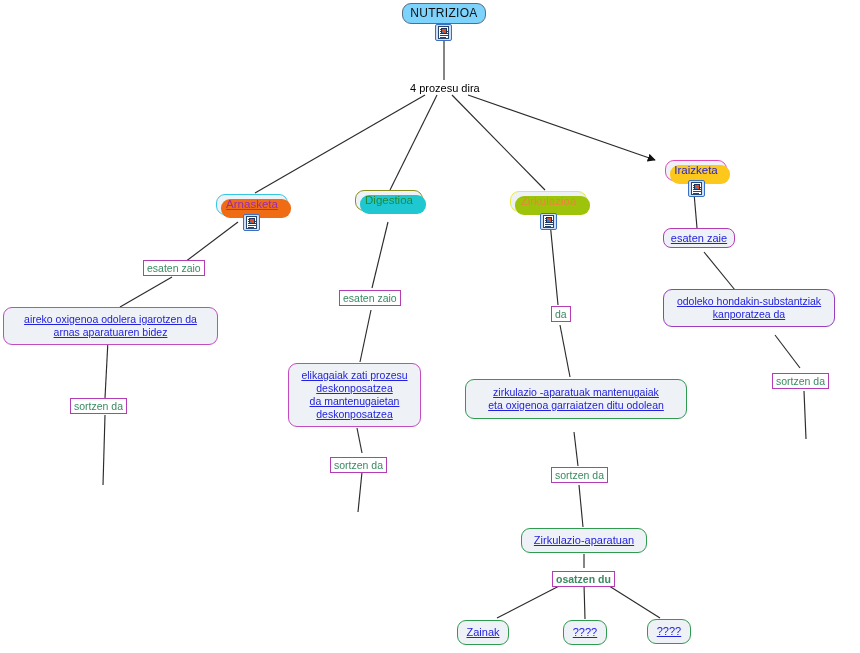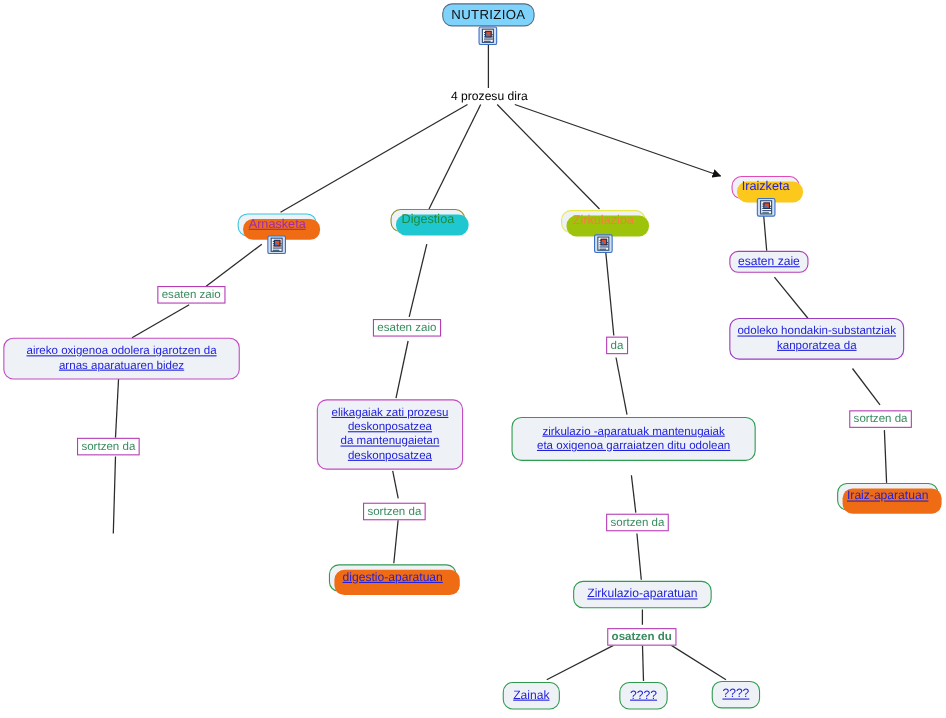--- a/index.html
+++ b/index.html
@@ -241,39 +241,31 @@
     <span class="txt" style="color:#2222dd;text-decoration:underline;font-size:10.5px;line-height:13px;">deskonposatzea</span>
     <span class="txt" style="color:#2222dd;text-decoration:underline;font-size:10.5px;line-height:13px;">da mantenugaietan</span>
     <span class="txt" style="color:#2222dd;text-decoration:underline;font-size:10.5px;line-height:13px;">deskonposatzea</span>
   </div>
 
   <div class="node multi" style="left:465px;top:379px;width:222px;border-color:#2f9b4e;padding:6px 5px;">
     <span class="txt" style="color:#2222dd;text-decoration:underline;font-size:10.5px;line-height:13px;">zirkulazio -aparatuak mantenugaiak</span>
     <span class="txt" style="color:#2222dd;text-decoration:underline;font-size:10.5px;line-height:13px;">eta oxigenoa garraiatzen ditu odolean</span>
   </div>
 
-  <div class="node multi" style="left:663px;top:289px;width:159px;border-color:#9b3bbf;padding:5px 5px;">
+  <div class="node multi" style="left:663px;top:289px;width:172px;border-color:#9b3bbf;padding:5px 5px;">
     <span class="txt" style="color:#2222dd;text-decoration:underline;font-size:10.5px;line-height:13px;">odoleko hondakin-substantziak</span>
     <span class="txt" style="color:#2222dd;text-decoration:underline;font-size:10.5px;line-height:13px;">kanporatzea da</span>
   </div>
 
 
-  <div class="node u" style="left:299px;top:513px;width:116px;border-color:#2f9b4e;padding:5px 4px;">
-    <div class="shadow" style="background:#ef6c14;"></div>
-    <span class="txt" style="color:#2222dd;font-size:11px;">digestio-aparatuan</span>
-  </div>
 
   <div class="node u" style="left:521px;top:528px;width:126px;border-color:#2f9b4e;padding:5px 4px;">
     <span class="txt" style="color:#2222dd;font-size:11px;">Zirkulazio-aparatuan</span>
   </div>
 
-  <div class="node u" style="left:761px;top:439px;width:92px;border-color:#2f9b4e;padding:5px 4px;">
-    <div class="shadow" style="background:#ef6c14;"></div>
-    <span class="txt" style="color:#2222dd;font-size:11px;">Iraiz-aparatuan</span>
-  </div>
 
   <div class="node u" style="left:457px;top:620px;width:52px;border-color:#2f9b4e;padding:5px 4px;">
     <span class="txt" style="color:#2222dd;font-size:11px;">Zainak</span>
   </div>
 
   <div class="node u" style="left:563px;top:620px;width:44px;border-color:#2f9b4e;padding:5px 4px;">
     <span class="txt" style="color:#2222dd;font-size:11px;">????</span>
   </div>
 
   <div class="node u" style="left:647px;top:619px;width:44px;border-color:#2f9b4e;padding:5px 4px;">

